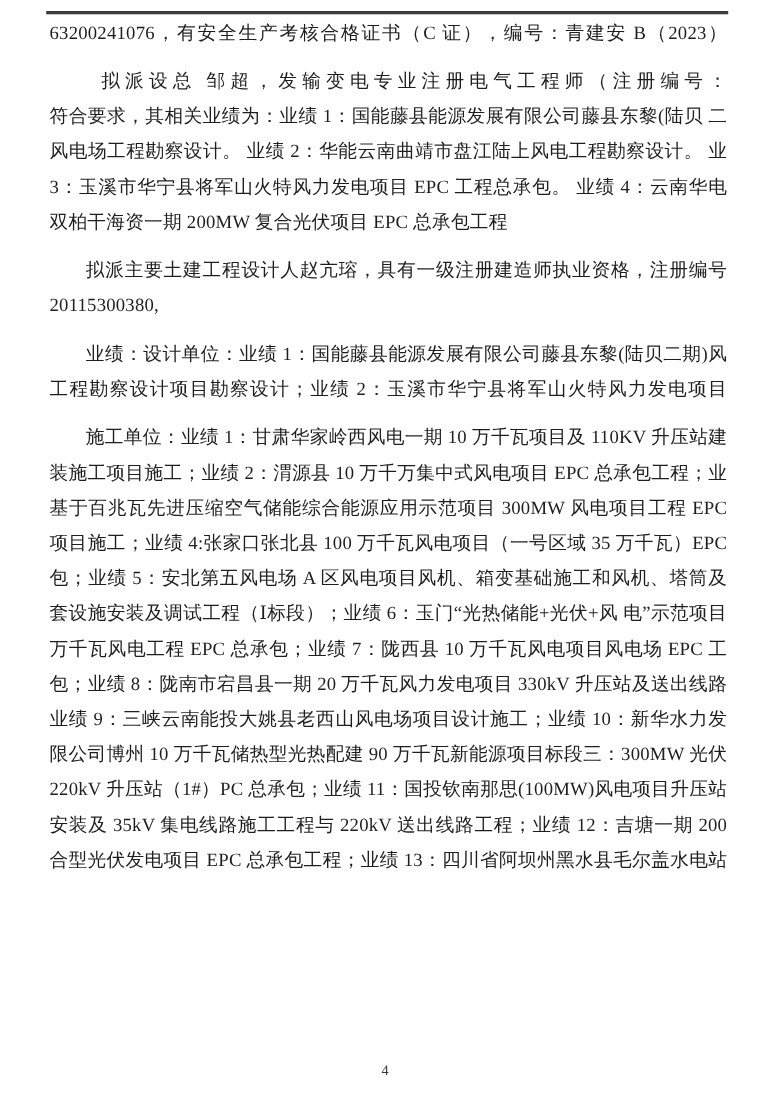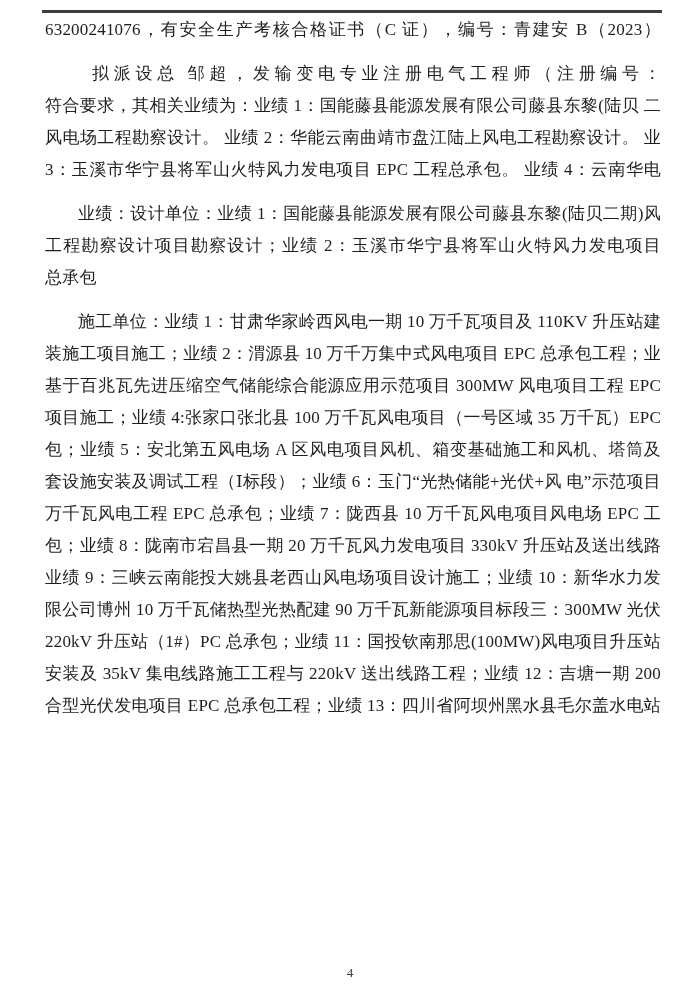--- a/index.html
+++ b/index.html
@@ -66,25 +66,29 @@
   <div class="header-rule"></div>
   <div class="content">
       <div class="para indent-none">
         <div class="ln ln-last">63200241076，有安全生产考核合格证书（C 证），编号：青建安 B（2023）0005417</div>
       </div>
       <div class="para indent-large">
         <div class="ln">拟派设总 邹超，发输变电专业注册电气工程师（注册编号：DF20135300079），</div>
         <div class="ln">符合要求，其相关业绩为：业绩 1：国能藤县能源发展有限公司藤县东黎(陆贝 二期)</div>
         <div class="ln">风电场工程勘察设计。 业绩 2：华能云南曲靖市盘江陆上风电工程勘察设计。 业绩</div>
         <div class="ln">3：玉溪市华宁县将军山火特风力发电项目 EPC 工程总承包。 业绩 4：云南华电楚雄</div>
+        <div class="ln ln-last">双柏干海资一期 200MW 复合光伏项目 EPC 总承包工程</div>
+      </div>
+      <div class="para indent-normal">
+        <div class="ln">拟派主要土建工程设计人赵亢瑢，具有一级注册建造师执业资格，注册编号</div>
+        <div class="ln ln-last">20115300380,</div>
       </div>
       <div class="para indent-normal">
         <div class="ln">业绩：设计单位：业绩 1：国能藤县能源发展有限公司藤县东黎(陆贝二期)风电场</div>
         <div class="ln">工程勘察设计项目勘察设计；业绩 2：玉溪市华宁县将军山火特风力发电项目 EPC 工程</div>
-        <div class="ln ln-last">总承包</div>
       </div>
       <div class="para indent-normal">
         <div class="ln">施工单位：业绩 1：甘肃华家岭西风电一期 10 万千瓦项目及 110KV 升压站建筑安</div>
         <div class="ln">装施工项目施工；业绩 2：渭源县 10 万千万集中式风电项目 EPC 总承包工程；业绩 3：</div>
         <div class="ln">基于百兆瓦先进压缩空气储能综合能源应用示范项目 300MW 风电项目工程 EPC 总承包</div>
         <div class="ln">项目施工；业绩 4:张家口张北县 100 万千瓦风电项目（一号区域 35 万千瓦）EPC 总承</div>
         <div class="ln">包；业绩 5：安北第五风电场 A 区风电项目风机、箱变基础施工和风机、塔筒及附属配</div>
         <div class="ln">套设施安装及调试工程（Ⅰ标段）；业绩 6：玉门“光热储能+光伏+风 电”示范项目 20</div>
         <div class="ln">万千瓦风电工程 EPC 总承包；业绩 7：陇西县 10 万千瓦风电项目风电场 EPC 工程总承</div>
         <div class="ln">包；业绩 8：陇南市宕昌县一期 20 万千瓦风力发电项目 330kV 升压站及送出线路工程；</div>

